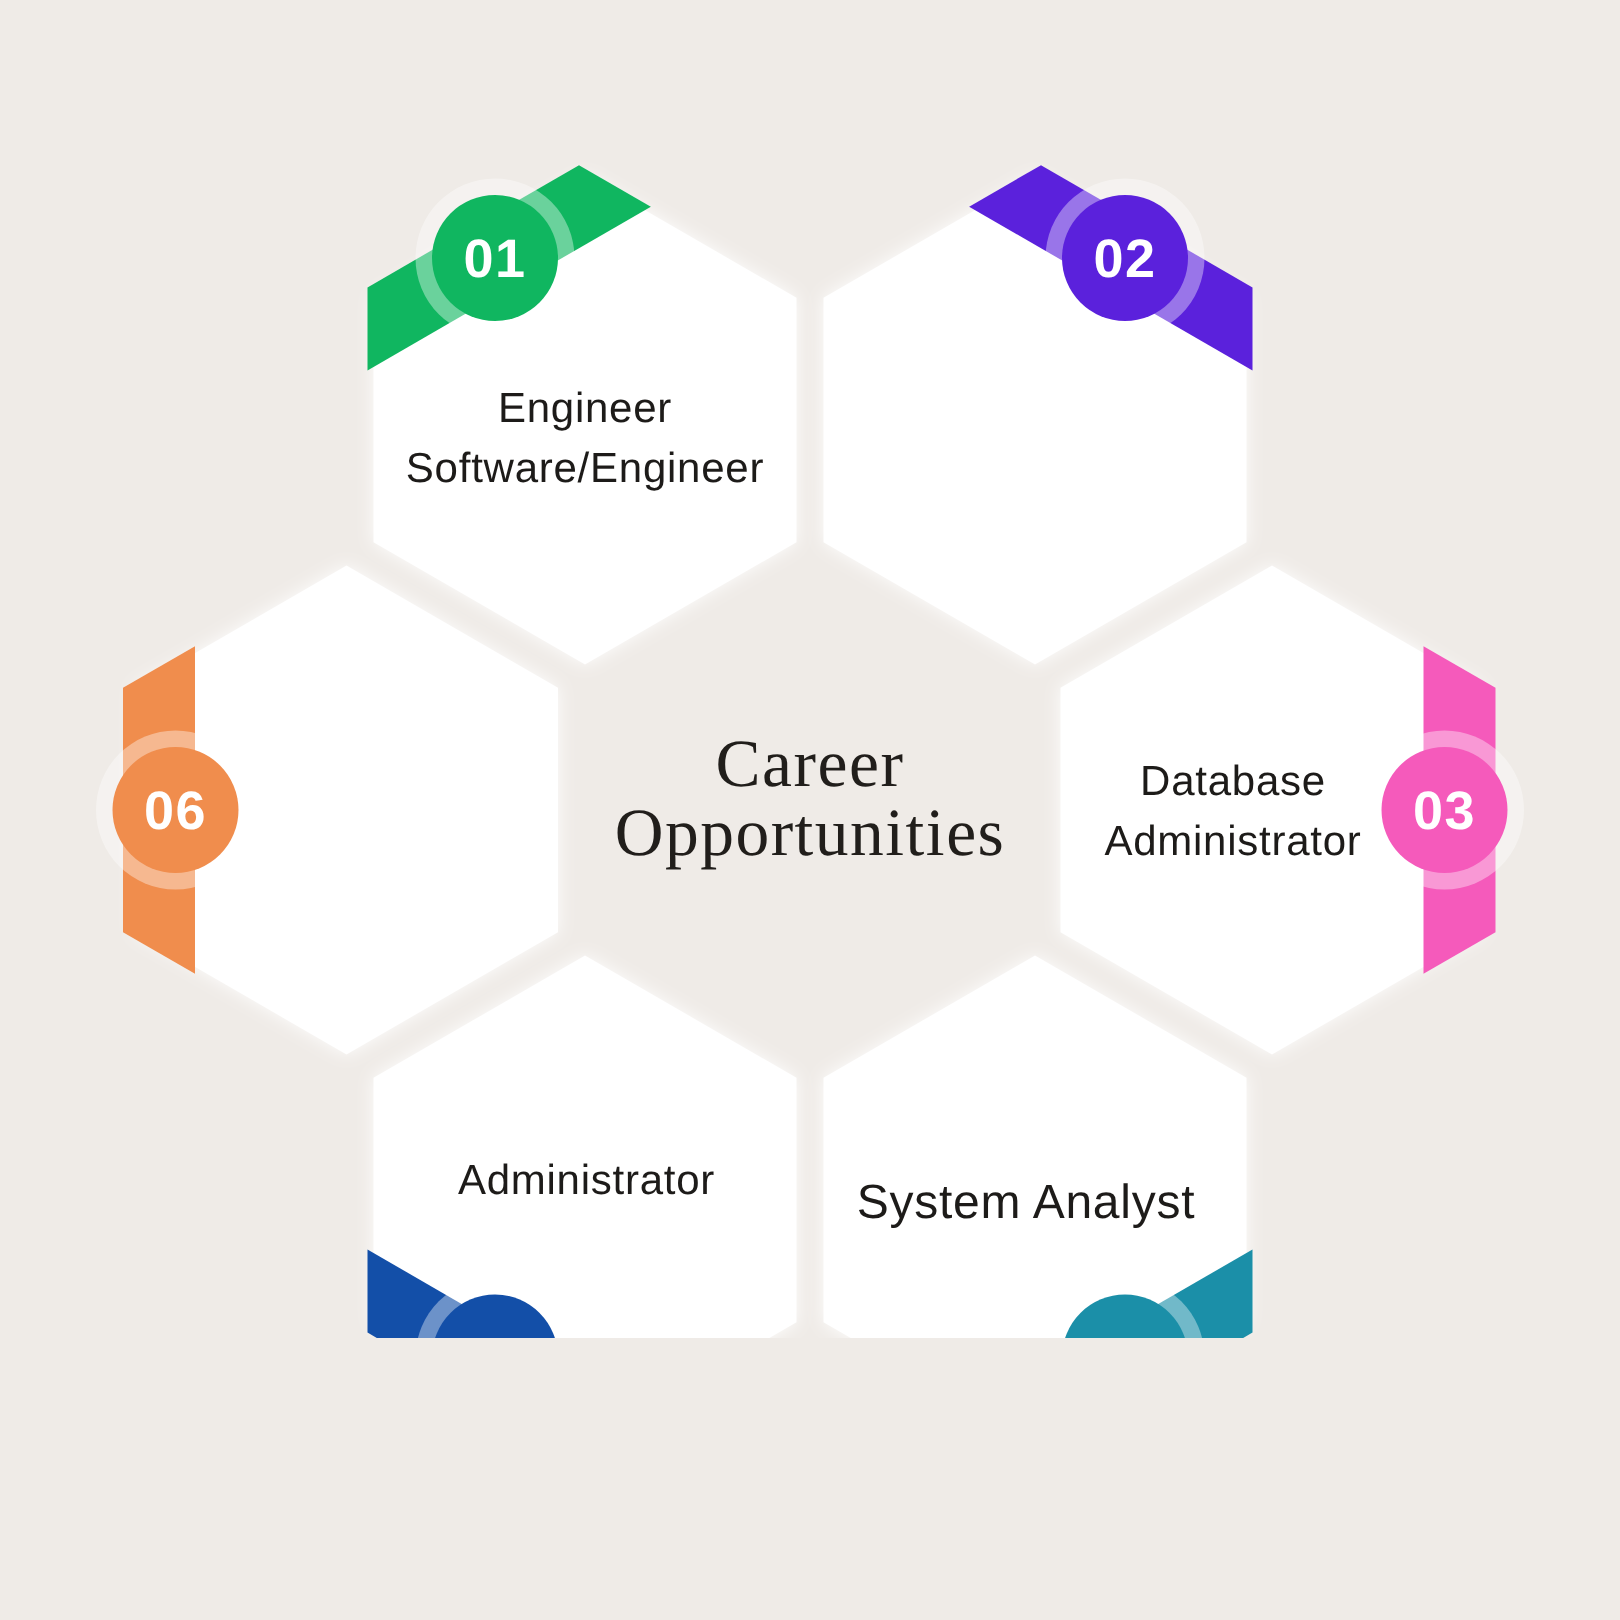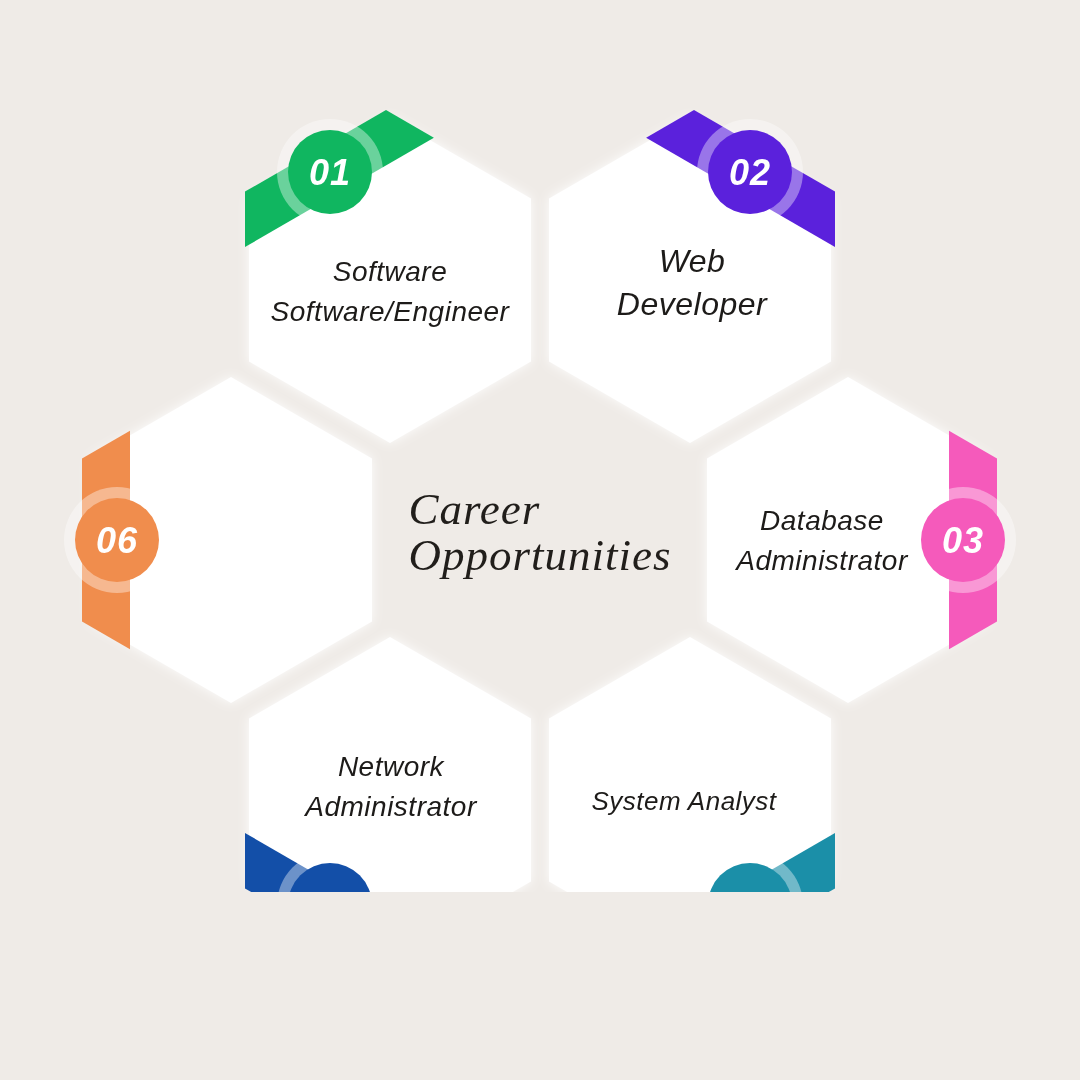--- a/index.html
+++ b/index.html
@@ -6,21 +6,20 @@
     margin: 0;
     padding: 0;
     background: #efebe7;
     font-family: "Liberation Sans", sans-serif;
   }
   #stage {
     position: relative;
     width: 1080px;
     height: 892px;
     overflow: hidden;
-    font-style: italic;
   }
   #stage svg {
     position: absolute;
     left: 0;
     top: 0;
   }
   .hex {
     filter: url(#hexglow);
   }
   .halo {
@@ -39,26 +38,27 @@
     transform: translate(-50%, -50%);
     text-align: center;
     color: #1d1b19;
     font-size: 28px;
     line-height: 40px;
     letter-spacing: 0.5px;
     white-space: nowrap;
   }
   .label span { display: block; }
   .label.size-lg { font-size: 32px; line-height: 43px; }
-  .label.size-md { font-size: 26px; }
+  .label.size-md { font-size: 32px; }
   .title {
     position: absolute;
     left: 540px;
     top: 532px;
     transform: translate(-50%, -50%);
+    text-align: center;
     font-family: "Liberation Serif", serif;
     font-size: 45px;
     line-height: 46px;
     letter-spacing: 1px;
     white-space: nowrap;
   }
   .title span { display: block; }
 </style>
 </head>
 <body>
@@ -115,40 +115,35 @@
     <g>
       <polygon class="hex" points="231,377 372,458.5 372,621.5 231,703 90,621.5 90,458.5" fill="#ffffff"></polygon>
       <polygon points="130,430.8 82,458.5 82,621.5 130,649.2" fill="#f08d4d"></polygon>
       <circle class="halo" cx="117" cy="540" r="53"></circle>
       <circle cx="117" cy="540" r="42" fill="#f08d4d"></circle>
       <text class="badge-num" x="117" y="540" fill="#ffffff">06</text>
     </g>
   </svg>
 
   <div class="label" style="left: 390px; top: 292px; color: rgb(29, 27, 25);">
-    <span>Software</span>
+    <span>Engineer</span>
     <span>Software/Engineer</span>
   </div>
 
-  <div class="label size-lg" style="left: 692px; top: 283px; color: rgb(29, 27, 25);">
-    <span>Web</span>
-    <span>Developer</span>
-  </div>
 
   <div class="label" style="left: 822px; top: 541px; color: rgb(29, 27, 25);">
     <span>Database</span>
     <span>Administrator</span>
   </div>
 
   <div class="label size-md" style="left: 684px; top: 801px; color: rgb(29, 27, 25);">
     <span>System Analyst</span>
   </div>
 
   <div class="label" style="left: 391px; top: 787px; color: rgb(29, 27, 25);">
-    <span>Network</span>
     <span>Administrator</span>
   </div>
 
 
   <div class="title" style="color: rgb(33, 30, 27);">
     <span>Career</span>
     <span>Opportunities</span>
   </div>
 
 </div>

